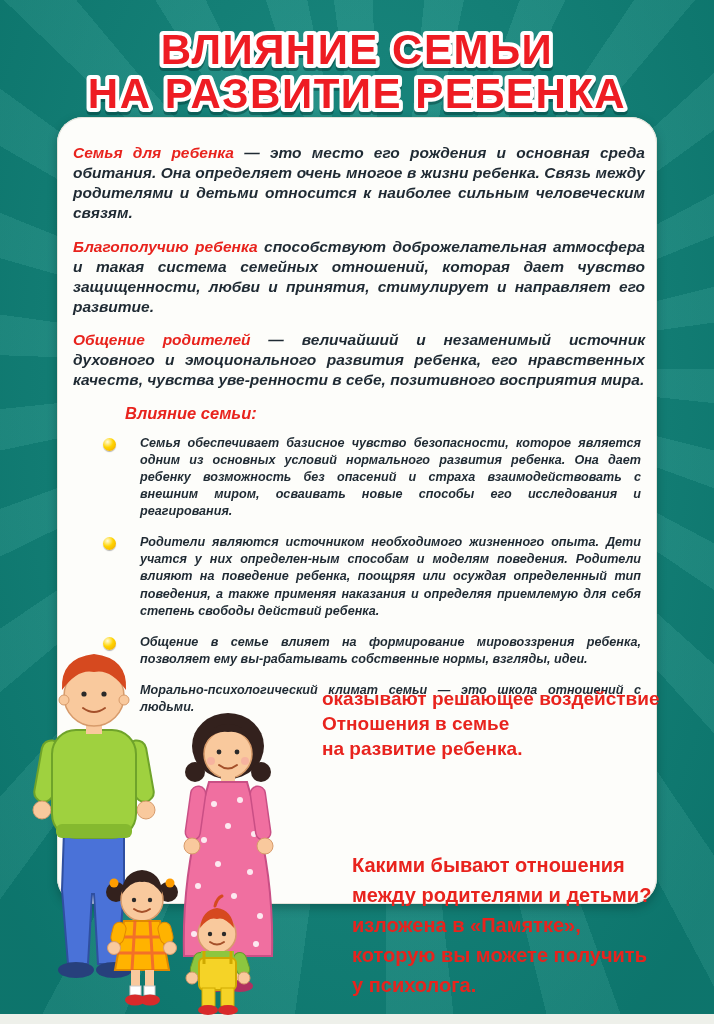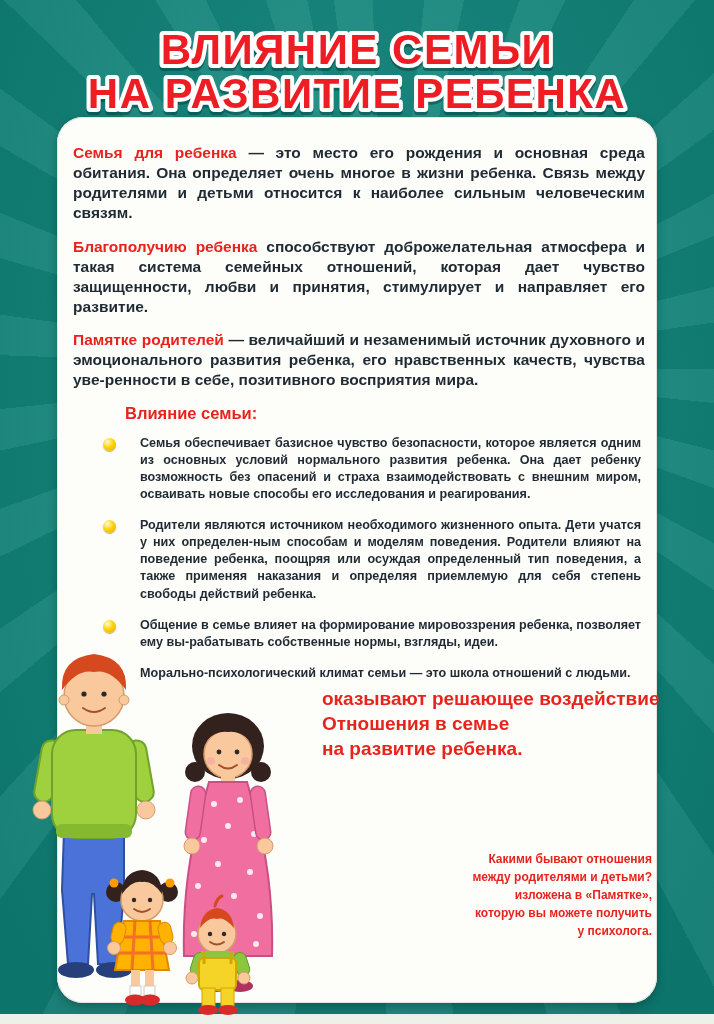--- a/index.html
+++ b/index.html
@@ -29,25 +29,26 @@
     font-size:42px;
     letter-spacing:1.5px;
     fill:#ee1c23;
     stroke:#ffffff;
     stroke-width:8px;
     paint-order:stroke;
     stroke-linejoin:round;
   }
   .card {
     position:absolute; left:57px; top:117px;
-    width:600px; height:886px;
+    width:600px; height:787px;
     background:#fdfdfa;
     border-radius:26px;
     box-shadow: inset 0 0 0 1px #e3e3da, 0 4px 10px rgba(0,40,36,0.35);
     z-index:2;
+    font-style:italic;
   }
   .card-content { padding:26px 12px 0 16px; }
   p.intro {
     margin:0 0 13px 0;
     font-size:15.5px;
     font-weight:bold;
     color:#1f2a33;
     line-height:1.3;
     text-align:justify;
   }
@@ -74,22 +75,22 @@
     border-radius:50%;
     background: radial-gradient(circle at 35% 30%, #fffbe0 0%, #ffd400 45%, #efa000 100%);
     box-shadow: 0 1px 1px rgba(0,0,0,0.3);
   }
   .callout {
     position:absolute; left:322px; top:686px; z-index:4;
     font-size:19px; font-weight:bold; color:#e8231d; line-height:1.32;
   }
   .footer-note {
     position:absolute; left:352px; top:850px; width:300px; z-index:4;
-    text-align:right;
-    font-size:12px; font-weight:bold; color:#e8231d; line-height:1.5;
+    text-align:left;
+    font-size:20px; font-weight:bold; color:#e8231d; line-height:1.5;
   }
   .family {
     position:absolute; left:4px; top:634px;
     width:312px; height:390px; z-index:5;
   }
 </style>
 </head>
 <body>
 
 <div class="poster">
@@ -101,21 +102,21 @@
     <text x="357" y="94" text-anchor="middle" class="title-text">НА РАЗВИТИЕ РЕБЕНКА</text>
   </svg>
 
   <div class="card">
     <div class="card-content">
 
       <p class="intro"><span class="lead">Семья для ребенка</span><span> — это место его рождения и основная среда обитания. Она определяет очень многое в жизни ребенка. Связь между родителями и детьми относится к наиболее сильным человеческим связям.</span></p>
 
       <p class="intro"><span class="lead">Благополучию ребенка</span><span> способствуют доброжелательная атмосфера и такая система семейных отношений, которая дает чувство защищенности, любви и принятия, стимулирует и направляет его развитие.</span></p>
 
-      <p class="intro"><span class="lead">Памятке родителей</span><span> — величайший и незаменимый источник духовного и эмоционального развития ребенка, его нравственных качеств, чувства уве-ренности в себе, позитивного восприятия мира.</span></p>
+      <p class="intro"><span class="lead">Общение родителей</span><span> — величайший и незаменимый источник духовного и эмоционального развития ребенка, его нравственных качеств, чувства уве-ренности в себе, позитивного восприятия мира.</span></p>
 
       <div class="section-heading">Влияние семьи:</div>
 
       <ul class="bullets">
         <li class="bullet-item">
           <span class="dot"></span>
           <span>Семья обеспечивает базисное чувство безопасности, которое является одним из основных условий нормального развития ребенка. Она дает ребенку возможность без опасений и страха взаимодействовать с внешним миром, осваивать новые способы его исследования и реагирования.</span>
         </li>
         <li class="bullet-item">
           <span class="dot"></span>

